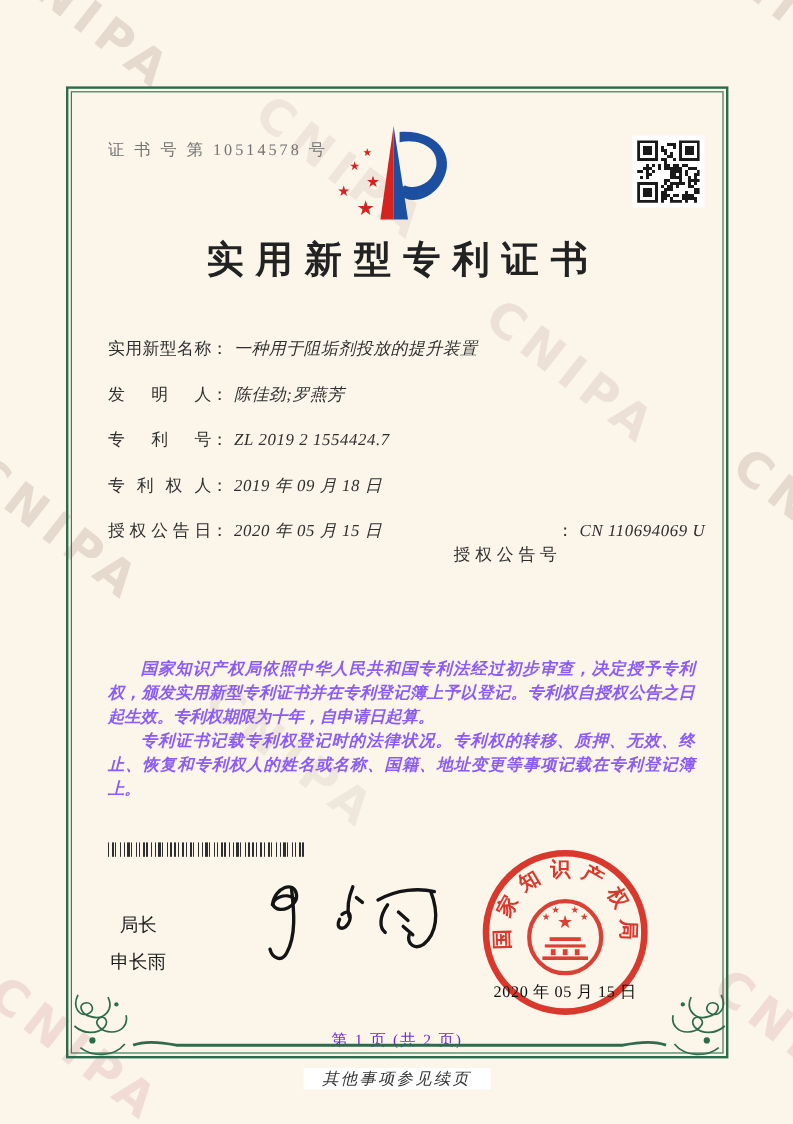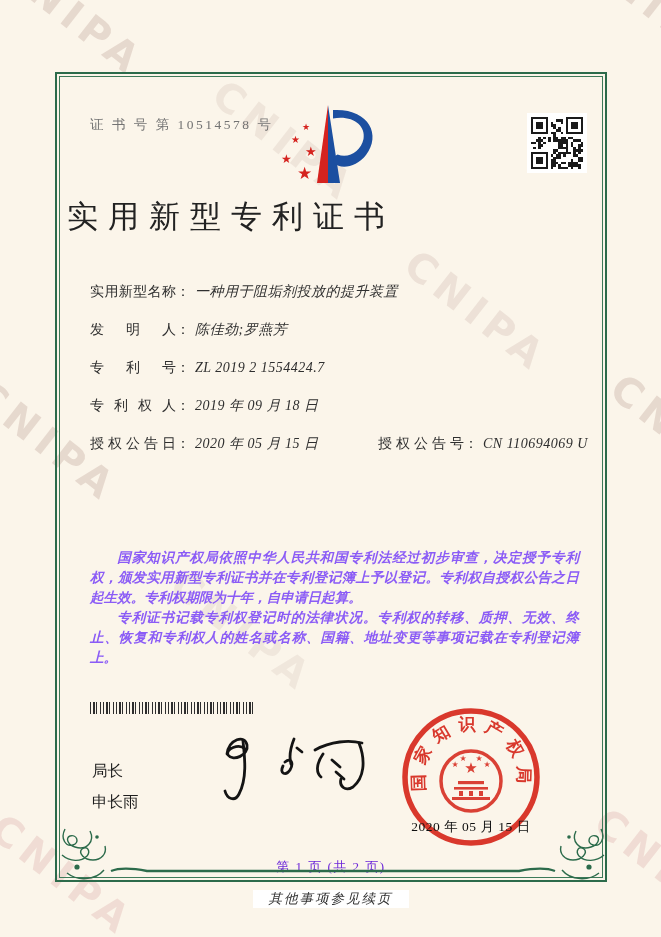--- a/index.html
+++ b/index.html
@@ -26,41 +26,41 @@
       repeating-linear-gradient(174deg, rgba(118,150,124,.17) 0 1.2px, rgba(118,150,124,0) 1.2px 5px),
       linear-gradient(180deg, rgba(226,235,224,0) 0%, rgba(226,235,224,.85) 20%, var(--band) 45%, #dbe6d9 100%);}
 
   .cert-no{position:absolute;left:33px;top:42px;font-size:13.5px;letter-spacing:2.5px;color:#737373;}
 
   .logo{position:absolute;left:50%;top:27px;width:120px;height:94px;transform:translateX(-50%);}
 
   .qr{position:absolute;left:470px;top:39px;width:60px;height:60px;background:#fff;padding:4px;}
   .qr svg{width:100%;height:100%;display:block;}
 
-  .title{position:absolute;left:0;top:122px;width:100%;
-    font-size:31px;font-weight:normal;letter-spacing:10px;text-indent:10px;color:#222;}
+  .title{position:absolute;left:0;top:122px;width:100%;text-align:center;
+    font-size:31px;font-weight:bold;letter-spacing:10px;text-indent:10px;color:#222;}
 
   .fields{position:absolute;left:33px;top:206px;width:496px;font-size:14px;color:var(--ink);}
   .field-row{position:relative;margin-bottom:15px;line-height:23px;}
   .f-label{display:inline-block;width:86px;text-align:justify;text-align-last:justify;vertical-align:top;}
   .f-colon{display:inline-block;vertical-align:top;}
   .f-value{display:inline-block;vertical-align:top;margin-left:5px;max-width:392px;white-space:pre-line;letter-spacing:.5px;font-style:italic;}
   .pair2{position:absolute;left:288px;top:0;white-space:nowrap;}
-  .pair2 .f-label{width:86px;}
+  .pair2 .f-label{width:86px;margin-top:20px;}
 
   .legal{position:absolute;left:33px;top:474px;width:489px;font-size:13.6px;line-height:20px;
     text-align:justify;color:#8b5cf6;font-style:italic;font-weight:bold;}
   .legal p{text-indent:2em;}
 
   .barcode{position:absolute;left:33px;top:628px;width:164px;height:12px;
     background:repeating-linear-gradient(90deg,#2e2e2e 0 1px,transparent 1px 3px,#2e2e2e 3px 5px,
       transparent 5px 6px,#2e2e2e 6px 7px,transparent 7px 10px,#2e2e2e 10px 11px,transparent 11px 13px);}
 
   .officer{position:absolute;left:35px;top:682px;font-size:15.5px;color:#1d1d1d;line-height:31px;
-    font-family:"DejaVu Sans","Liberation Sans",sans-serif;}
+    font-family:"DejaVu Sans","Liberation Sans",sans-serif;text-align:center;}
 
   .signature{position:absolute;left:140px;top:652px;width:195px;height:88px;}
   .signature path{stroke:#141414;stroke-width:2.8;fill:none;stroke-linecap:round;stroke-linejoin:round;}
 
   .seal{position:absolute;left:338px;top:627px;width:152px;height:152px;}
   .seal-date{position:absolute;left:338px;top:744px;width:152px;text-align:center;
     font-size:13.5px;color:#101010;letter-spacing:.5px;z-index:6;}
 
   .page-indicator{position:absolute;left:0;top:784px;width:100%;text-align:center;
     font-size:13px;letter-spacing:1.5px;color:#6d28d9;}

